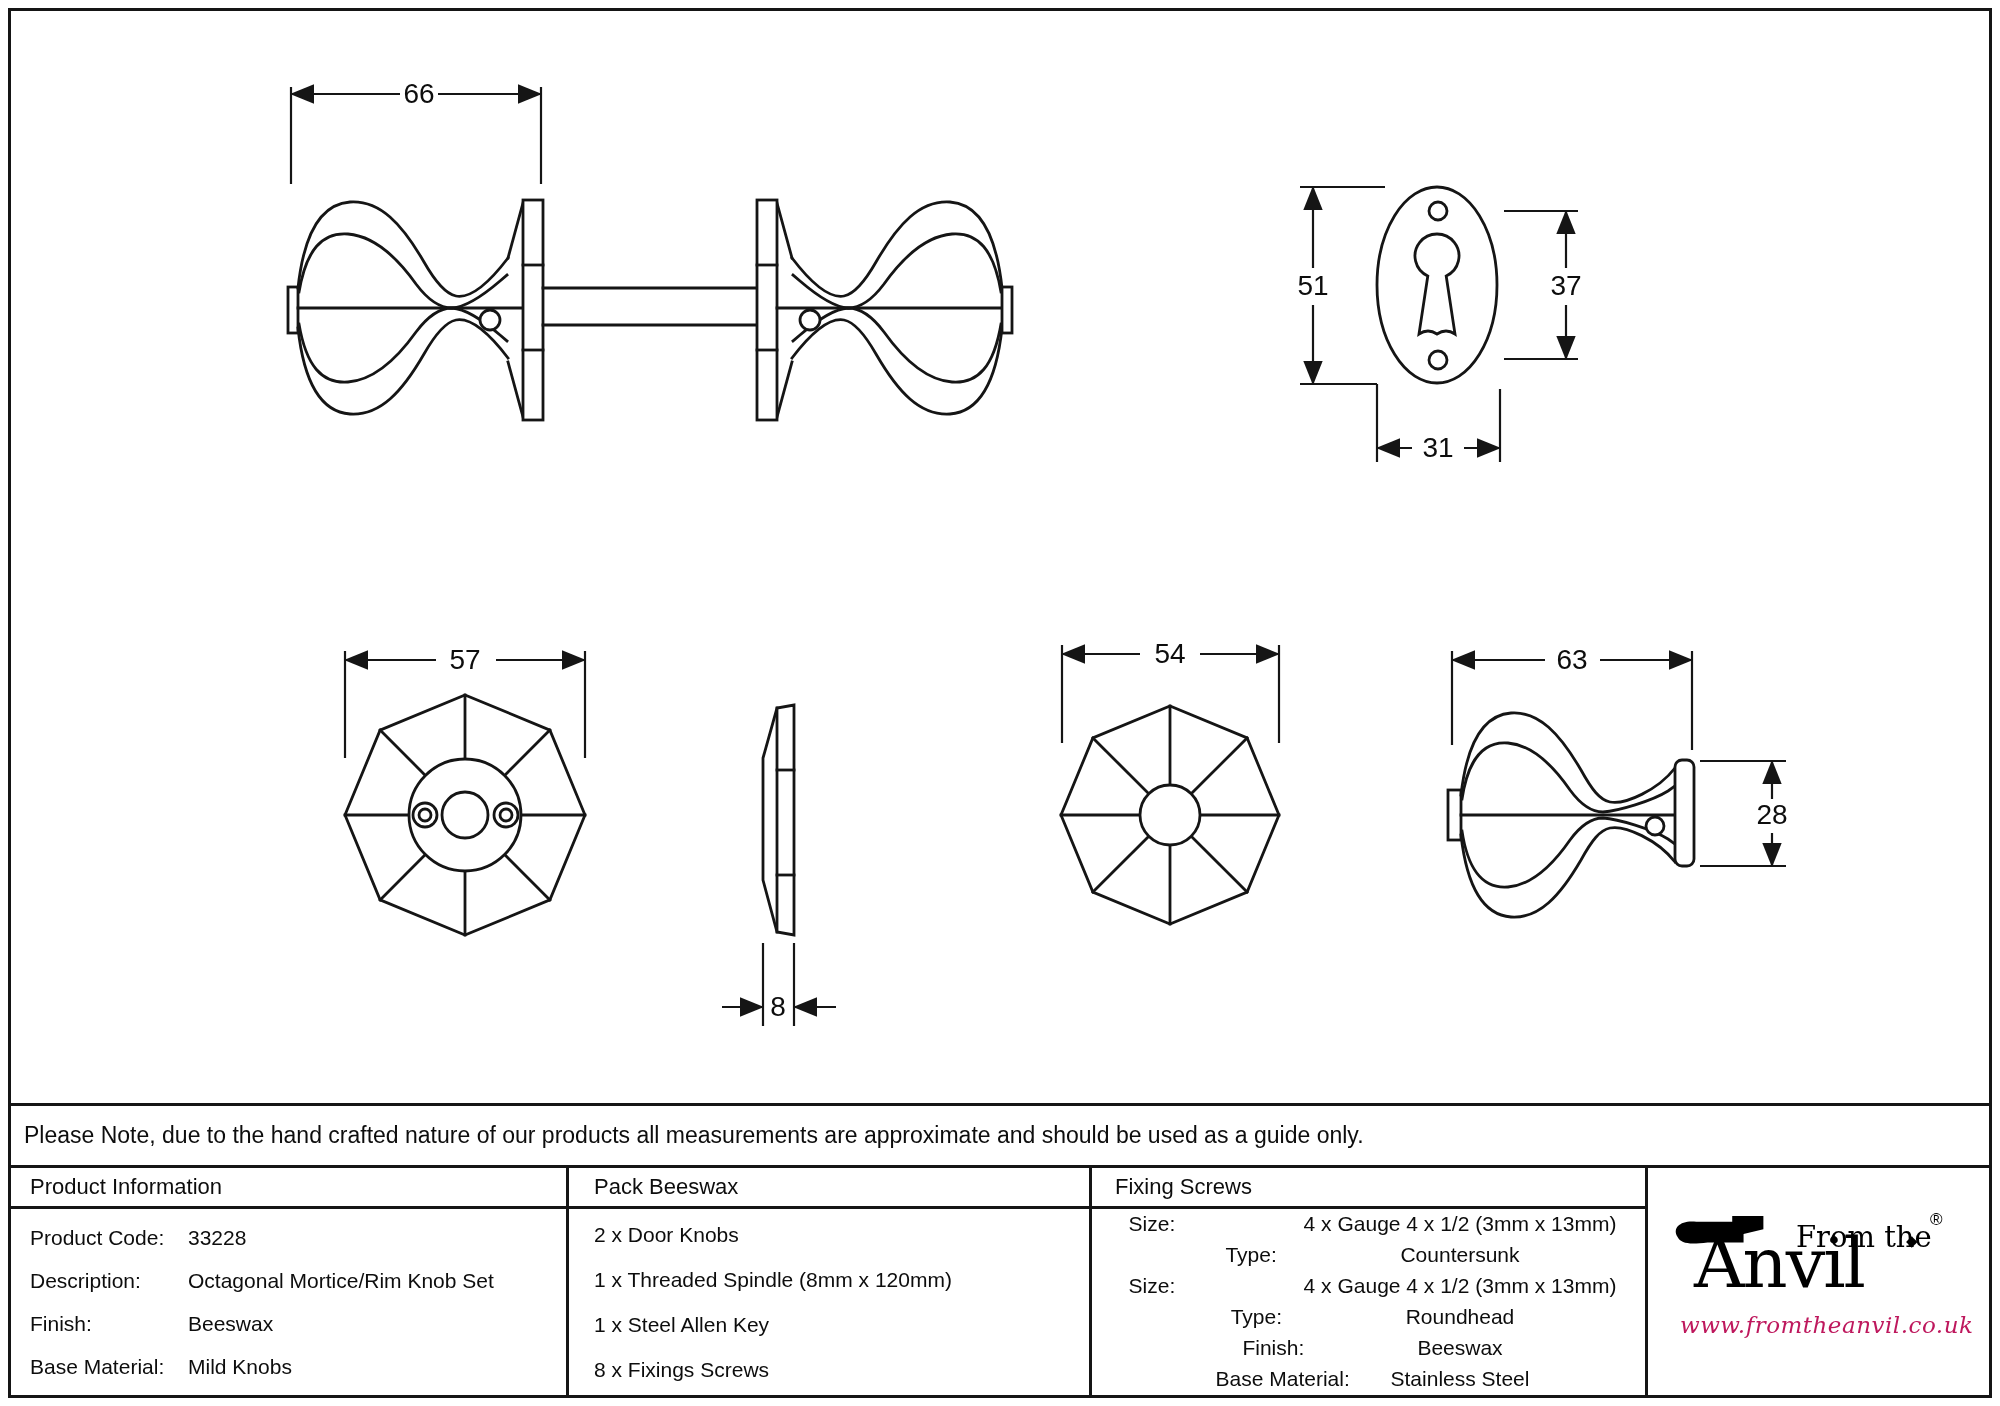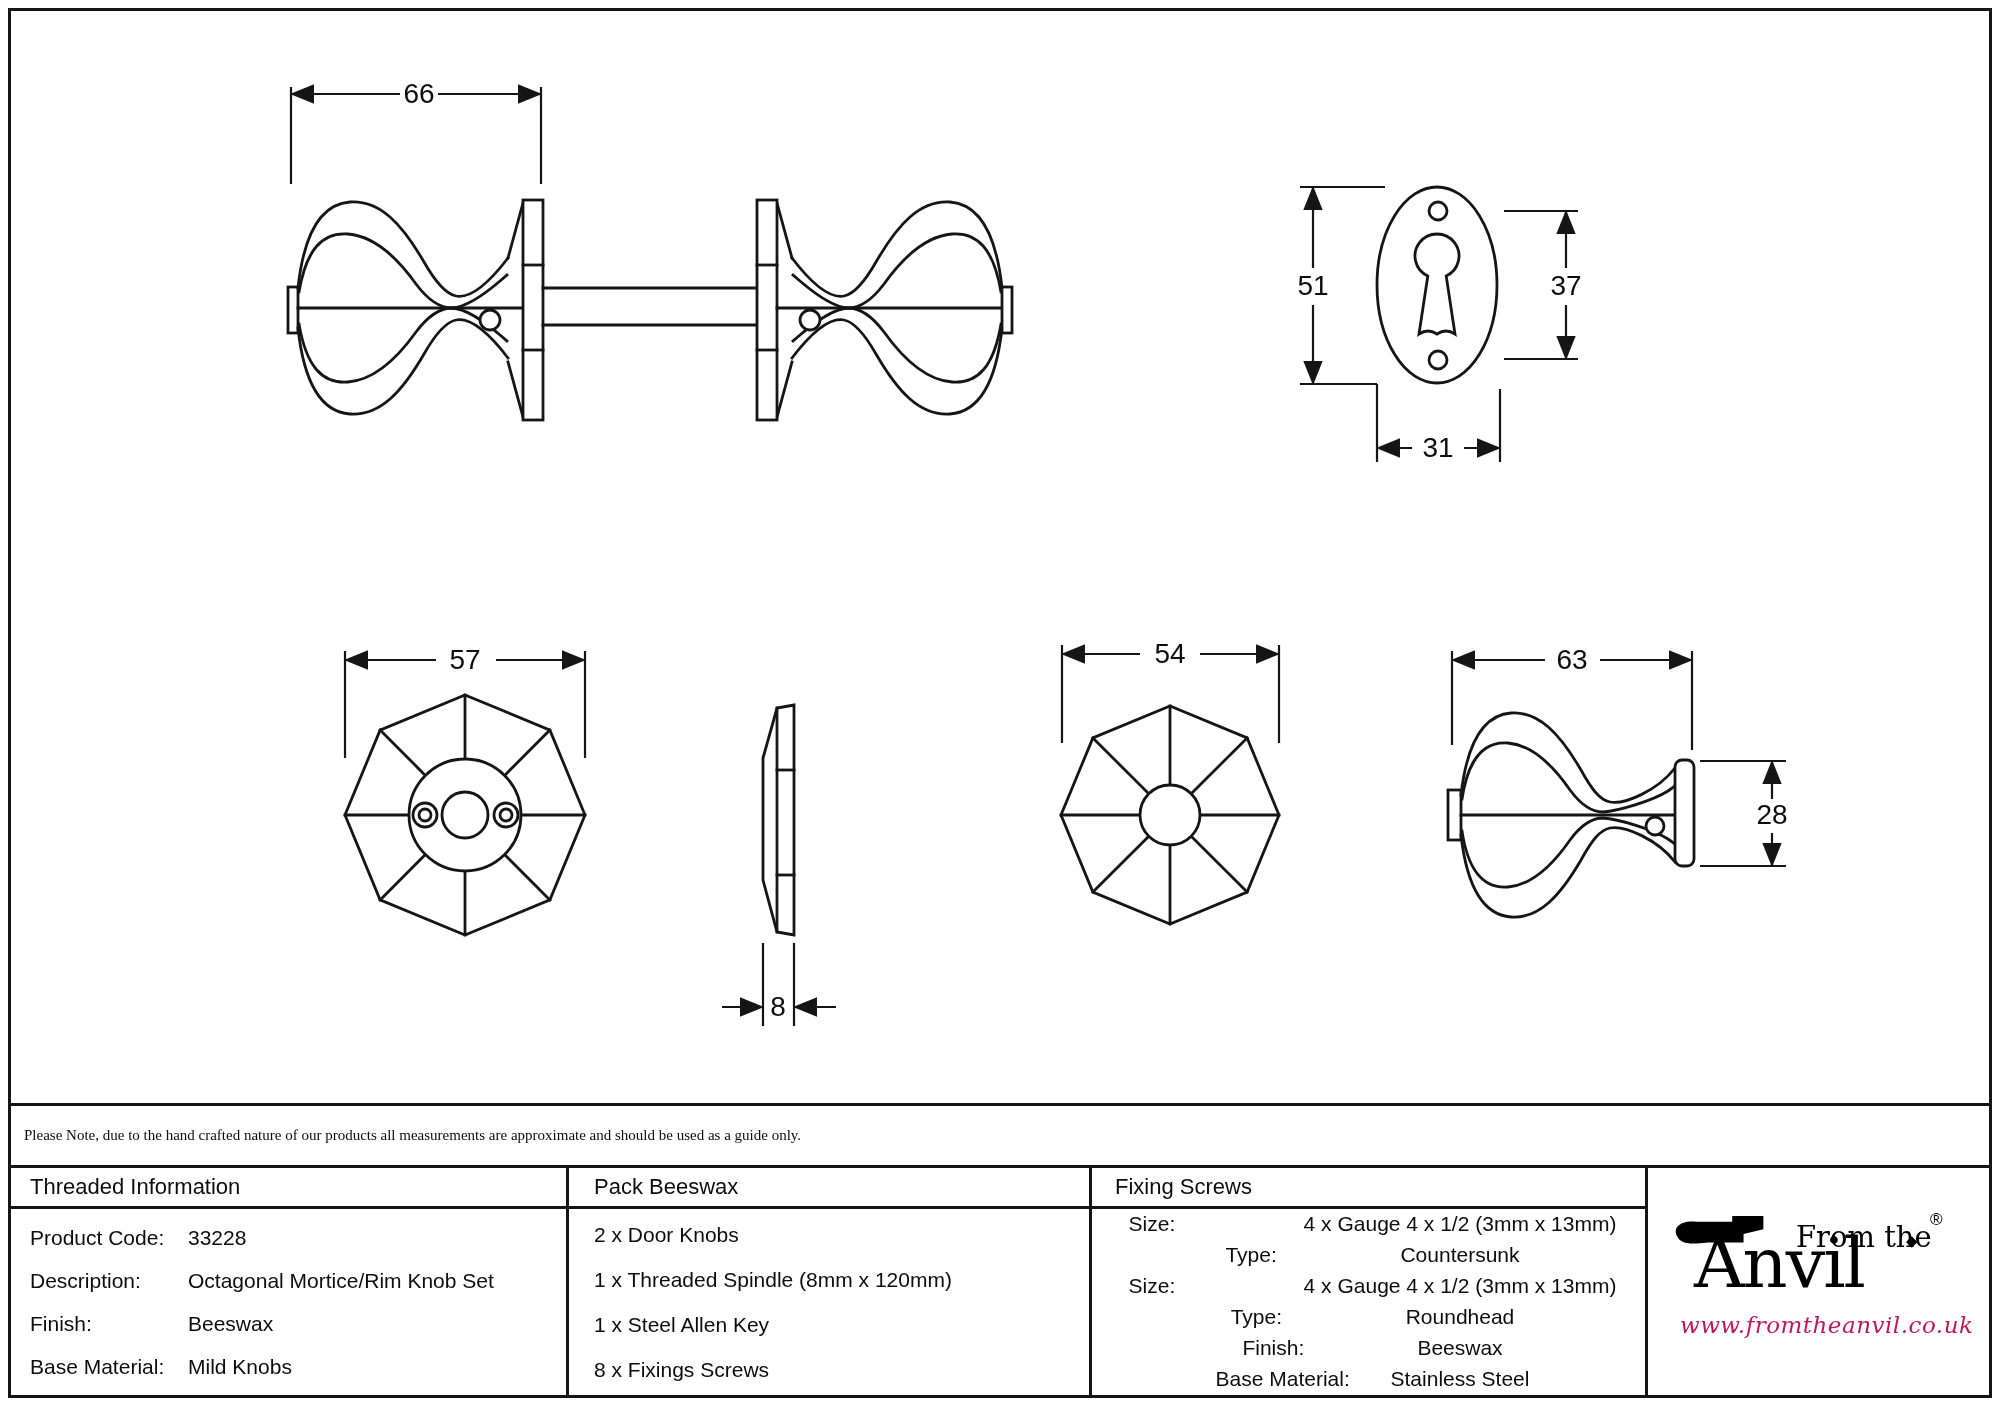--- a/index.html
+++ b/index.html
@@ -8,21 +8,21 @@
     background:#ffffff;color:#111;
     font-family:"Liberation Sans", sans-serif;
     -webkit-font-smoothing:antialiased;
   }
   .frame{position:absolute;left:8px;top:8px;width:1984px;height:1390px;
     border:3px solid #151515;box-sizing:border-box;}
   #drawing{position:absolute;left:0;top:0;}
   .hline{position:absolute;background:#151515;height:3px;}
   .vline{position:absolute;background:#151515;width:3px;}
   .note-text{position:absolute;left:24px;top:1106px;height:48px;line-height:58px;
-    font-size:15px;color:#0d0d0d;font-family:Liberation Serif, serif;}
+    font-size:23px;color:#0d0d0d;}
   .hdr{position:absolute;top:1168px;height:38px;line-height:38px;font-size:22px;color:#0d0d0d;}
   .cell{position:absolute;display:flex;flex-direction:column;justify-content:space-around;
     font-size:21px;color:#0d0d0d;}
   .kv{display:flex;flex-direction:row;}
   .kv .k{flex:0 0 158px;}
   .fs .kv .k{flex:0 0 175px;}
   .logo-cell{position:absolute;left:1648px;top:1168px;width:344px;height:228px;
     display:flex;align-items:center;justify-content:center;}
   .logo-box{position:relative;width:252px;height:128px;}
   .anvil-word{position:absolute;left:0;top:10px;font-family:"DejaVu Serif", serif;
@@ -183,21 +183,21 @@
     <line class="dim" x1="1772" y1="761" x2="1772" y2="799" marker-start="url(#arr)"></line>
     <line class="dim" x1="1772" y1="833" x2="1772" y2="866" marker-end="url(#arr)"></line>
     <text x="1772" y="824">28</text>
   </g>
 </svg>
 
 <div class="hline" style="top:1103px;left:8px;width:1984px;"></div>
 <div class="note-text">Please Note, due to the hand crafted nature of our products all measurements are approximate and should be used as a guide only.</div>
 <div class="hline" style="top:1165px;left:8px;width:1984px;"></div>
 
-<div class="hdr" style="left:30px;">Threaded Information</div>
+<div class="hdr" style="left:30px;">Product Information</div>
 <div class="hdr" style="left:594px;">Pack Beeswax</div>
 <div class="hdr" style="left:1115px;">Fixing Screws</div>
 <div class="hline" style="top:1206px;left:11px;width:1637px;"></div>
 <div class="vline" style="left:566px;top:1165px;height:233px;"></div>
 <div class="vline" style="left:1089px;top:1165px;height:233px;"></div>
 <div class="vline" style="left:1645px;top:1165px;height:233px;"></div>
 
 <div class="cell" style="left:30px;top:1216px;width:520px;height:172px;">
   <div class="kv">
     <span class="k">Product Code:</span>

